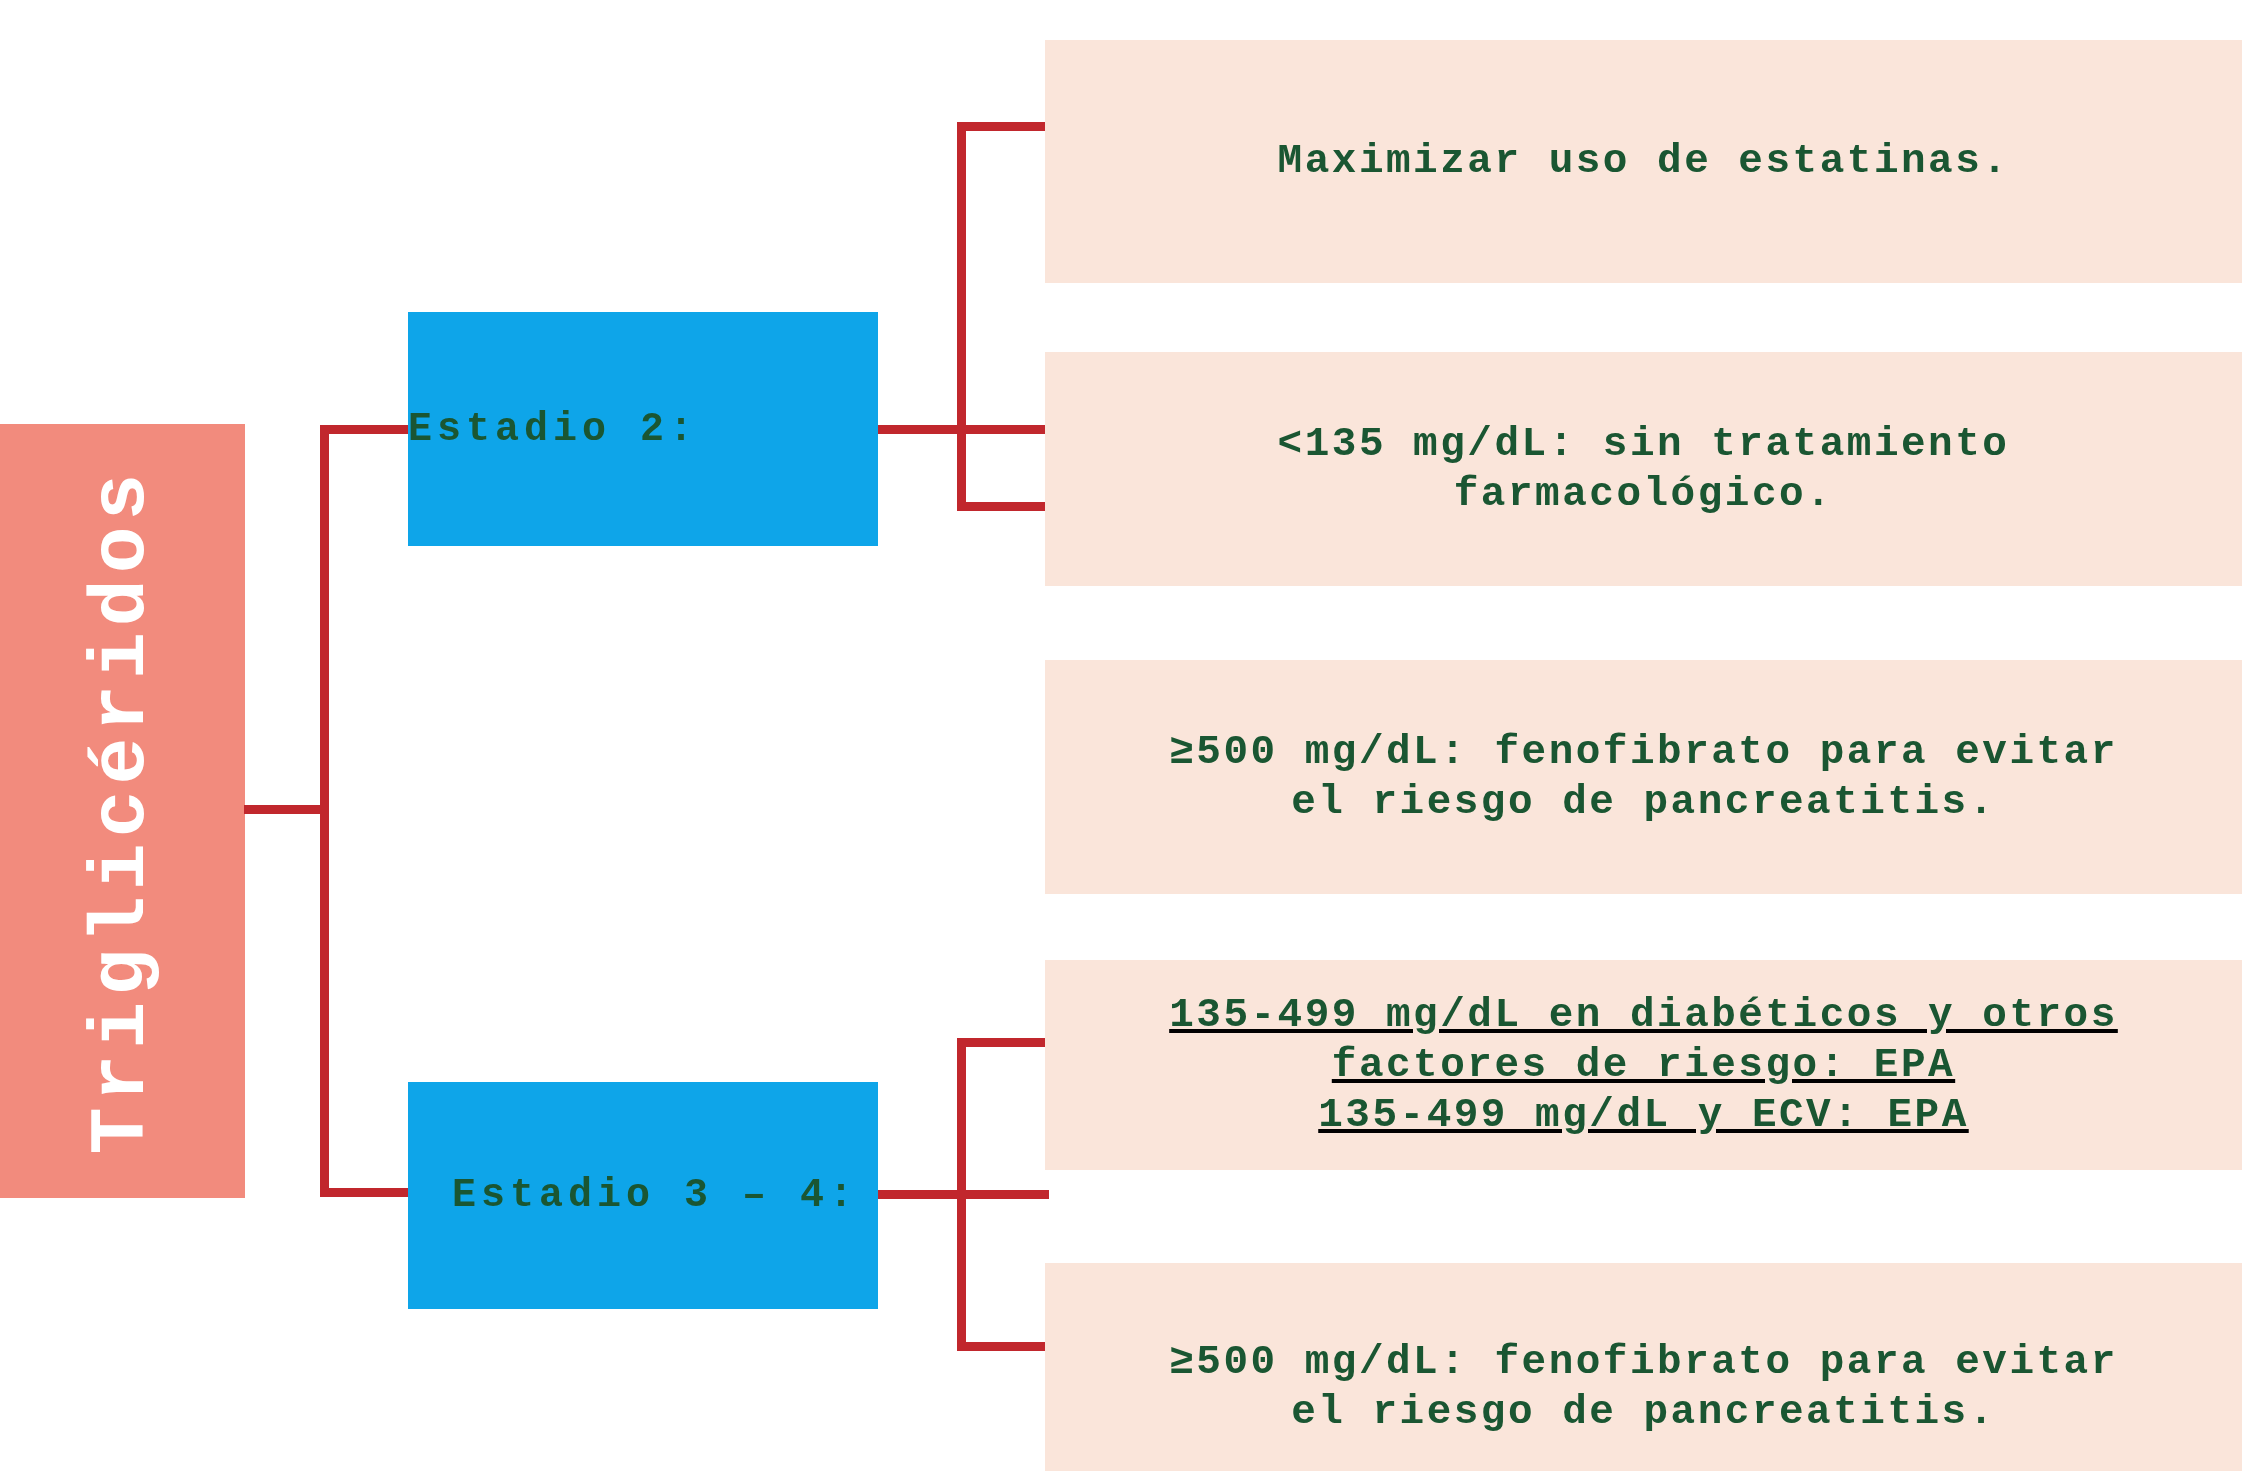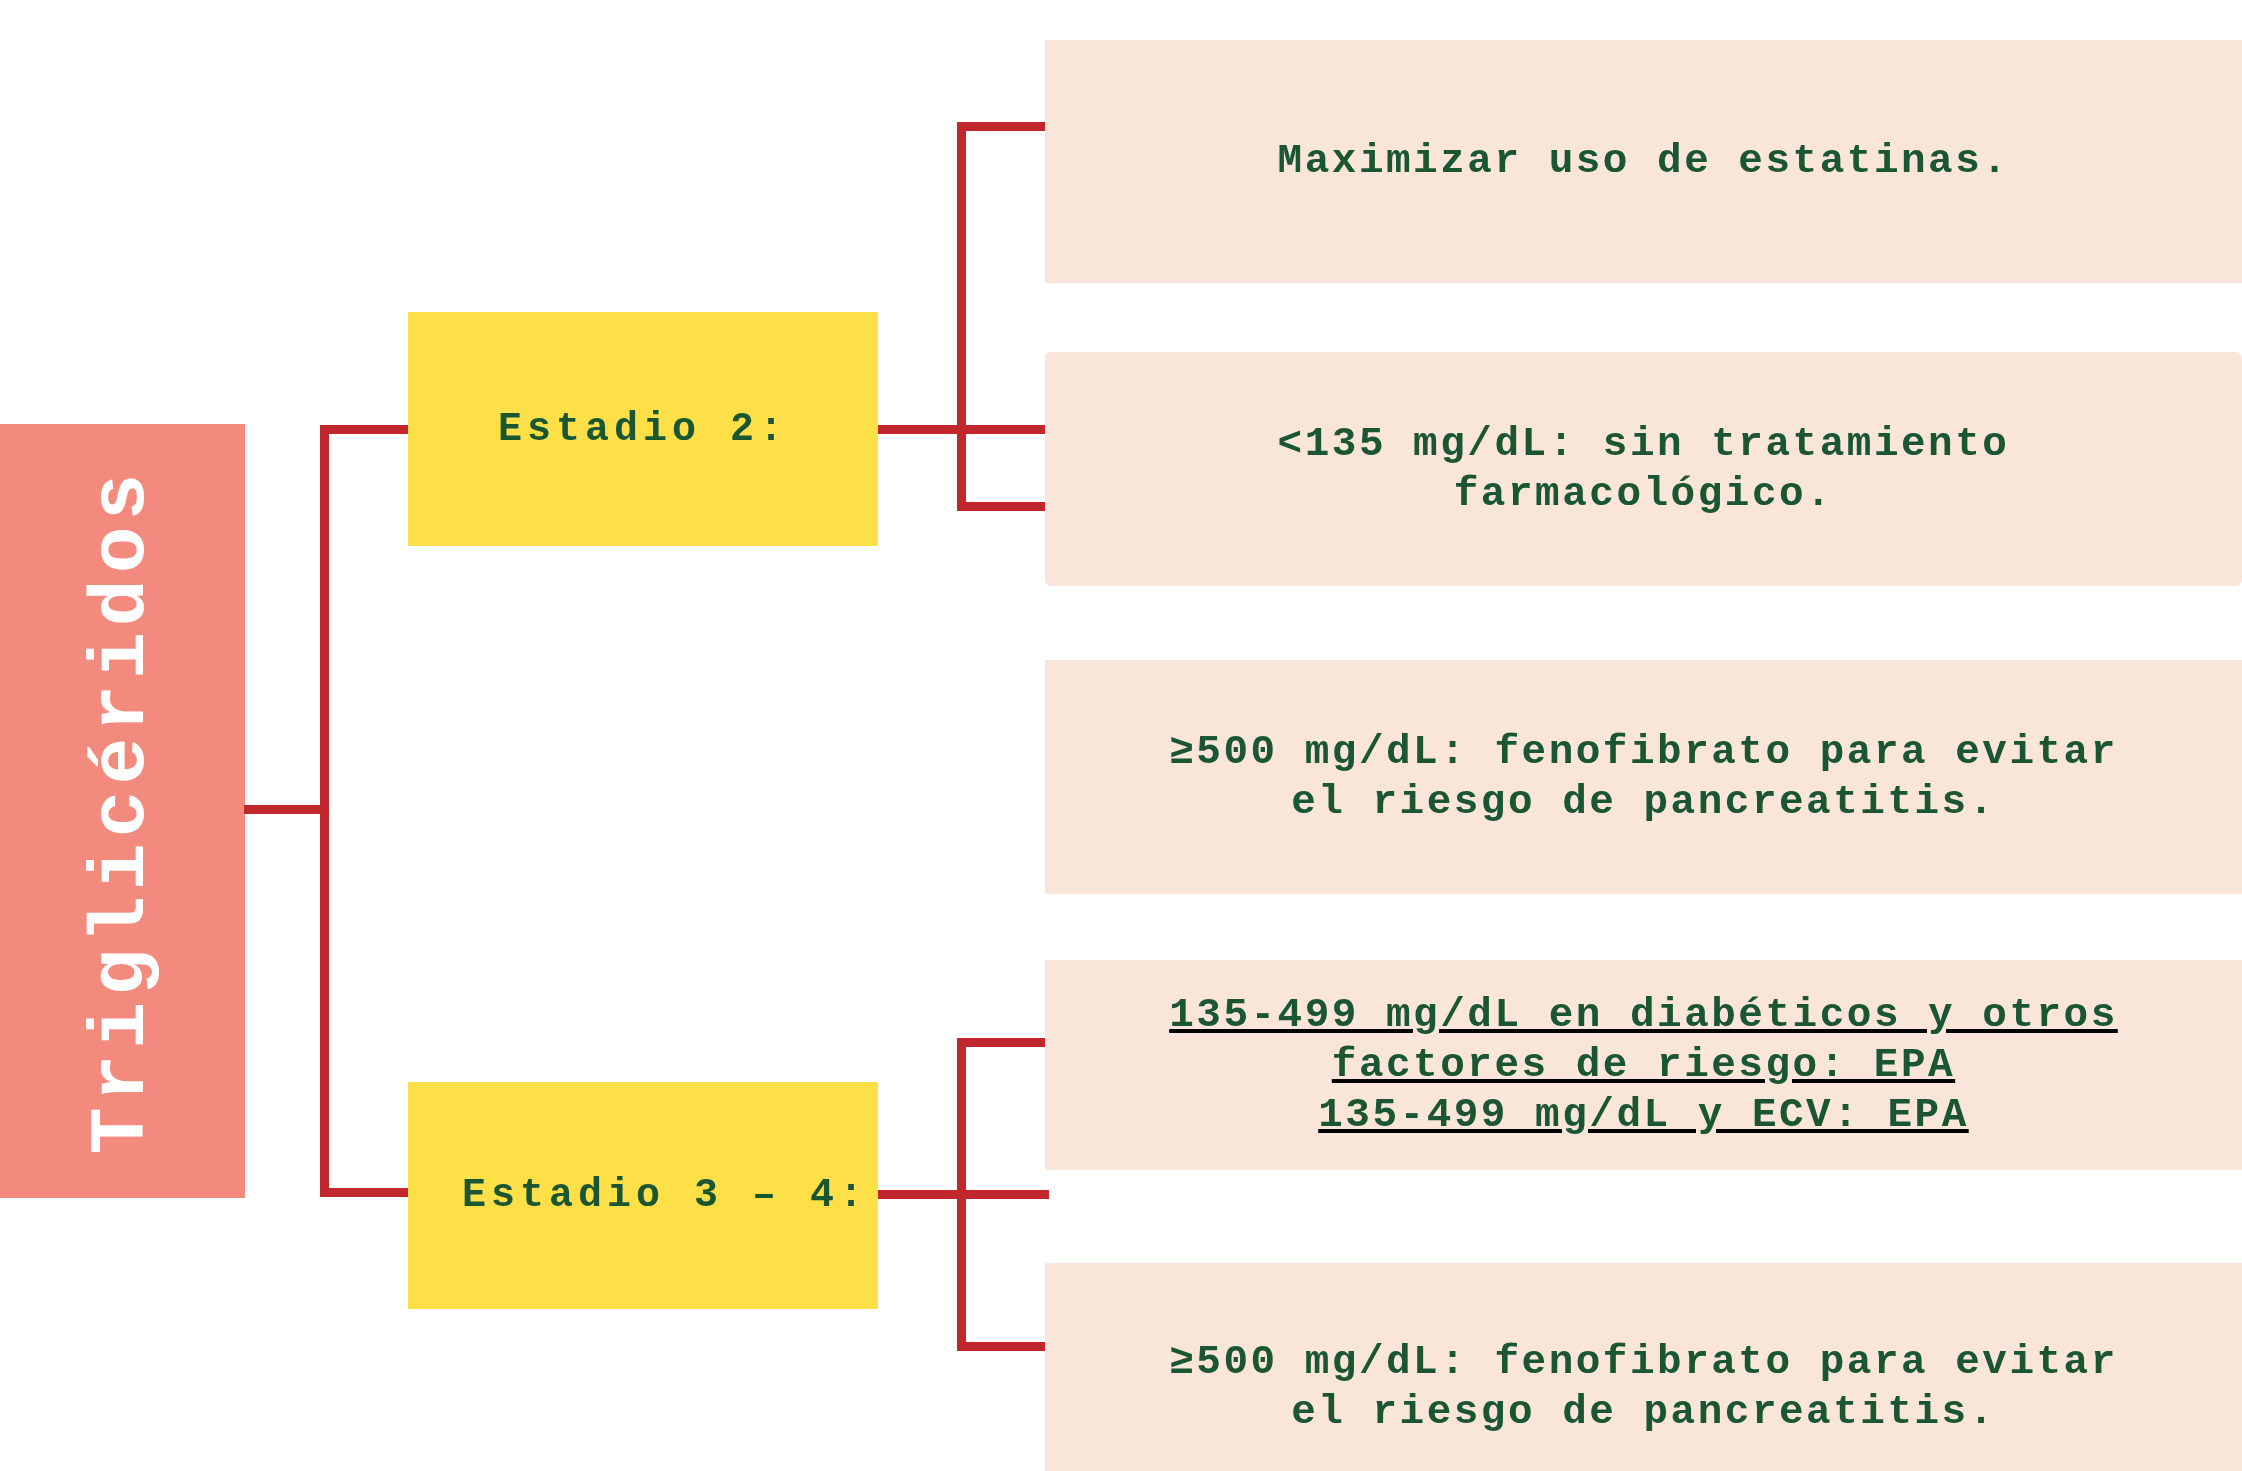--- a/index.html
+++ b/index.html
@@ -26,22 +26,22 @@
     font-size:78px;
     font-weight:bold;
     letter-spacing:6px;
     line-height:1;
     font-family:"Liberation Mono","DejaVu Sans Mono",monospace;
   }
 
   
   .stage-node{
     position:absolute;
-    background:#fde047;
-    display:flex; align-items:center; justify-content:center;
+    background:#0ea5e9;
+    display:flex; align-items:center; justify-content:flex-start;
     text-align:center;
   }
   .stage-label{
     color:#1A5632;
     font-size:40px;
     font-weight:bold;
     letter-spacing:5px;
     white-space:nowrap;
     font-family:"Liberation Mono","DejaVu Sans Mono",monospace;
   }
@@ -61,21 +61,21 @@
   .leaf-label{
     color:#1A5632;
     font-size:41px;
     font-weight:bold;
     letter-spacing:2.5px;
     line-height:1.22;
     font-family:"Liberation Mono","DejaVu Sans Mono",monospace;
     white-space:pre-line;
   }
   #leaf-0 { top:0px;    height:243px; }
-  #leaf-1 { top:312px;  height:234px;border-radius:6px; }
+  #leaf-1 { top:312px;  height:234px; }
   #leaf-2 { top:620px;  height:234px; }
   #leaf-3 { top:920px;  height:210px;text-decoration:underline; }
   #leaf-4 { top:1223px; height:248px; }
 
   
   .conn{ position:absolute; background:#C1272D; }
   .conn-h{ height:9px; }
   .conn-v{ width:9px; }
 
   

